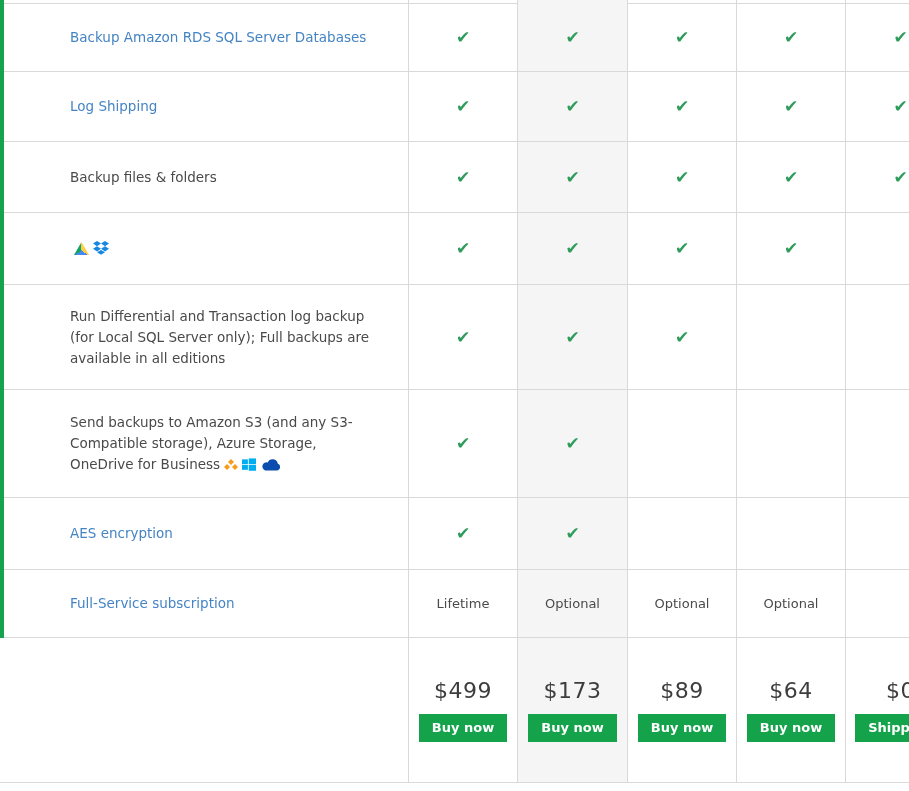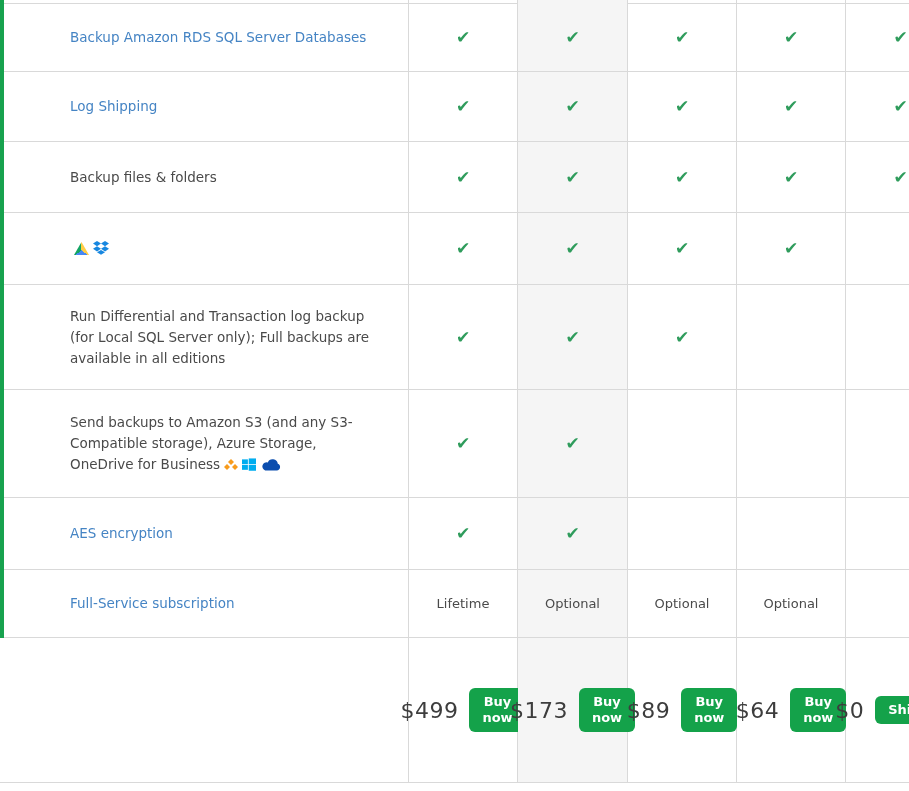--- a/index.html
+++ b/index.html
@@ -13,23 +13,23 @@
   .r1 { height:68px; } .r2 { height:70px; } .r3 { height:71px; } .r4 { height:72px; }
   .r5 { height:105px; } .r6 { height:108px; } .r7 { height:72px; } .r8 { height:68px; }
   .rp { height:145px; }
   .fcell { border-right:1px solid #d9d9d9; display:flex; align-items:center; padding:10px 26px 10px 22px; }
   .vcell { border-right:1px solid #d9d9d9; display:flex; align-items:center; justify-content:center; }
   .hl { background:#f5f5f5; }
   .feature { font-size:13.5px; line-height:21px; color:#4a4a4a; }
   .feature.link { color:#4584c4; cursor:pointer; }
   .check { color:#2f9c5c; font-size:17px; line-height:1; }
   .optval { font-size:13px; color:#4a4a4a; }
-  .pricecell { justify-content:center; gap:11px; }
+  .pricecell { flex-direction:column; justify-content:center; gap:11px; }
   .price { font-size:22px; color:#3d3d3d; letter-spacing:0.5px; }
-  .btn { background:#14a24a; color:#fff; border:none; border-radius:6px; font-family:inherit;
+  .btn { background:#14a24a; color:#fff; border:none; border-radius:0; font-family:inherit;
          font-size:13px; font-weight:bold; padding:6px 13px; cursor:pointer; line-height:1.2; }
   .ic { display:inline-block; vertical-align:-2px; margin-left:4px; }
   .gdrive { width:15px; height:13px;
     clip-path:polygon(50% 0, 0 100%, 100% 100%);
     background:conic-gradient(from 0deg at 50% 62%, #ffcd46 0 130deg, #4688f4 130deg 230deg, #13a463 230deg 360deg); }
   svg.ic { overflow:visible; }
 </style>
 </head>
 <body>
 

